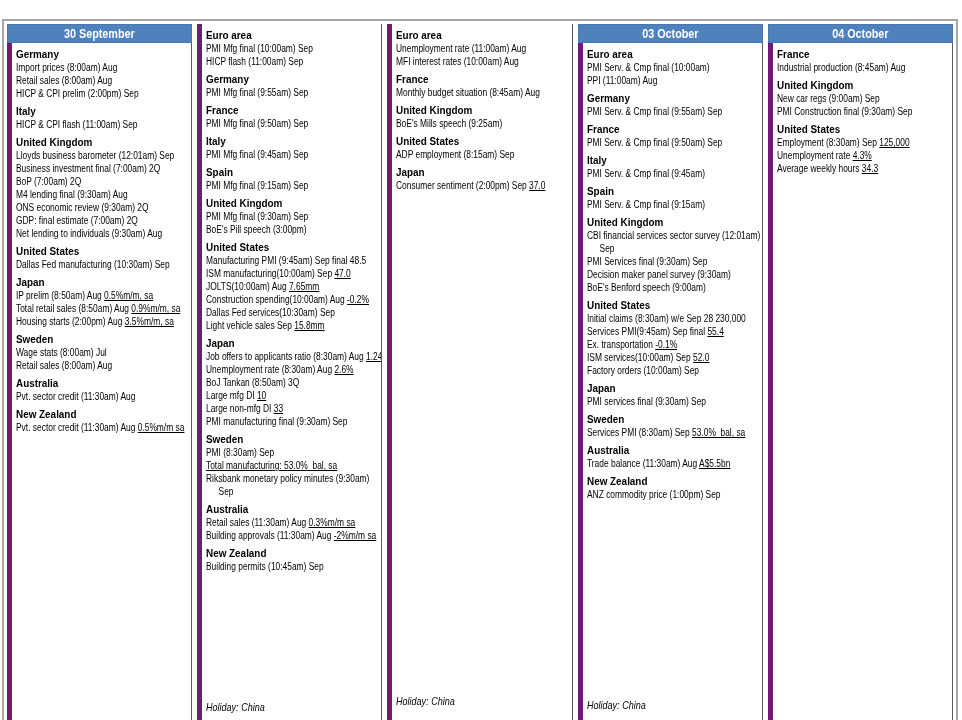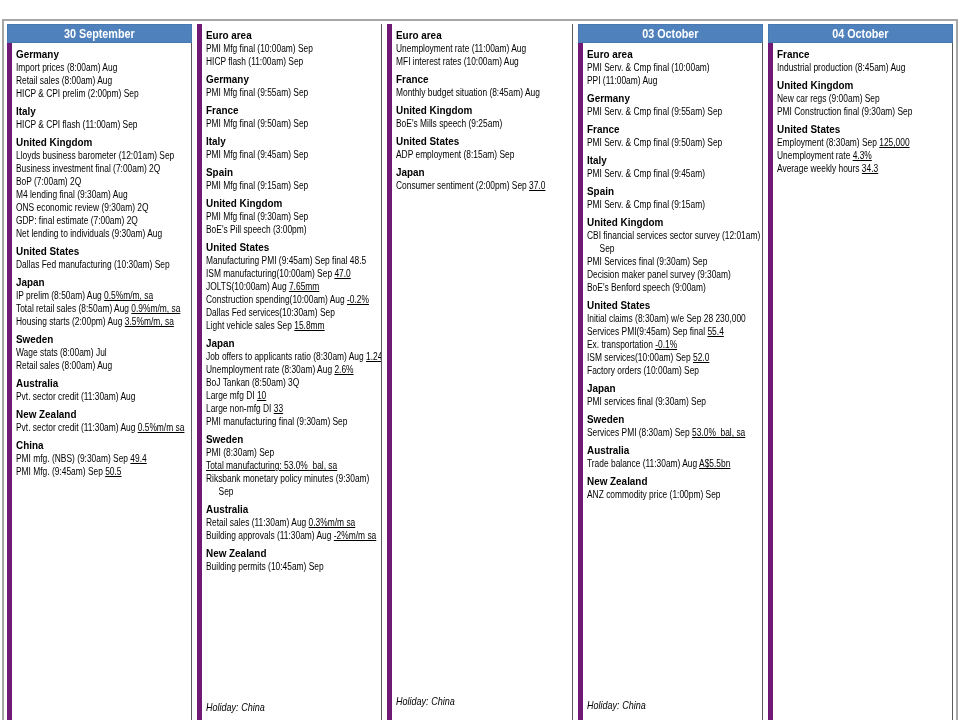--- a/index.html
+++ b/index.html
@@ -130,25 +130,20 @@
           <div class="event">Retail sales (8:00am) Aug</div>
         </div>
         <div class="section">
           <div class="country">Australia</div>
           <div class="event">Pvt. sector credit (11:30am) Aug</div>
         </div>
         <div class="section">
           <div class="country">New Zealand</div>
           <div class="event"><span class="pre">Pvt. sector credit (11:30am) Aug </span><span class="u">0.5%m/m sa</span></div>
         </div>
-        <div class="section">
-          <div class="country">China</div>
-          <div class="event"><span class="pre">PMI mfg. (NBS) (9:30am) Sep </span><span class="u">49.4</span></div>
-          <div class="event"><span class="pre">PMI Mfg. (9:45am) Sep </span><span class="u">50.5</span></div>
-        </div>
       </div>
     </div>
     <div class="col">
       <div class="col-body">
         <div class="section">
           <div class="country">Euro area</div>
           <div class="event">PMI Mfg final (10:00am) Sep</div>
           <div class="event">HICP flash (11:00am) Sep</div>
         </div>
         <div class="section">

